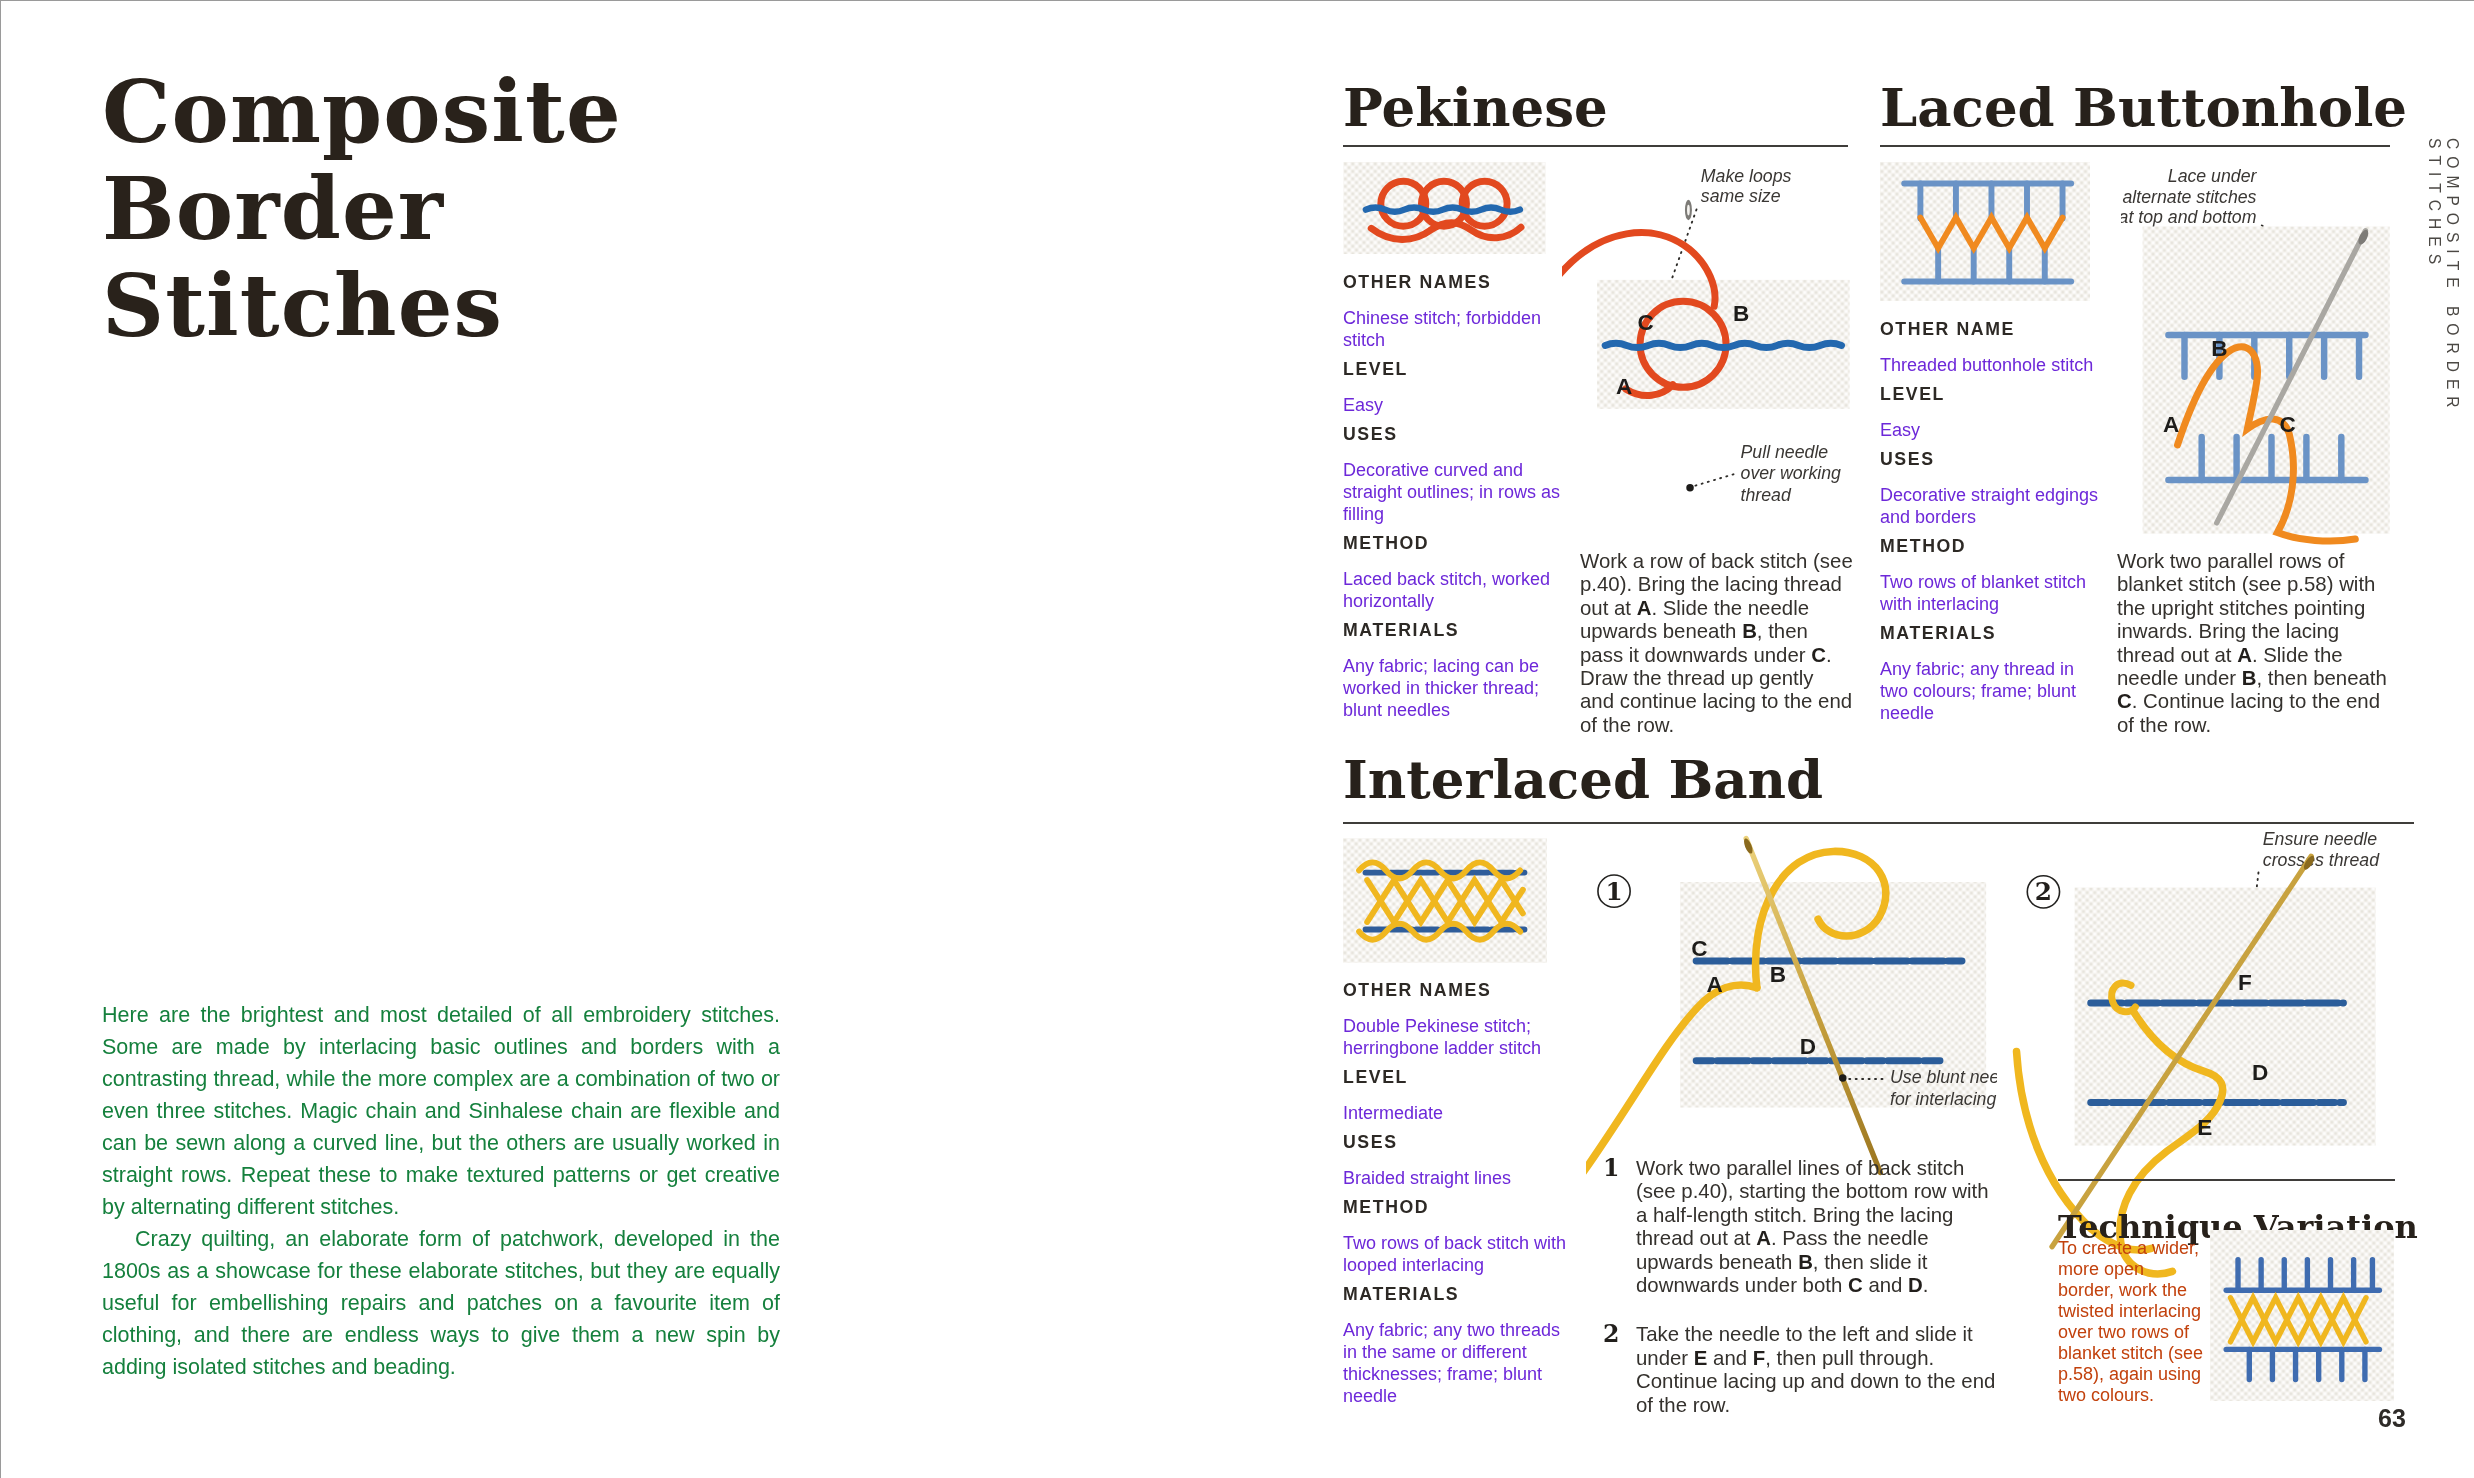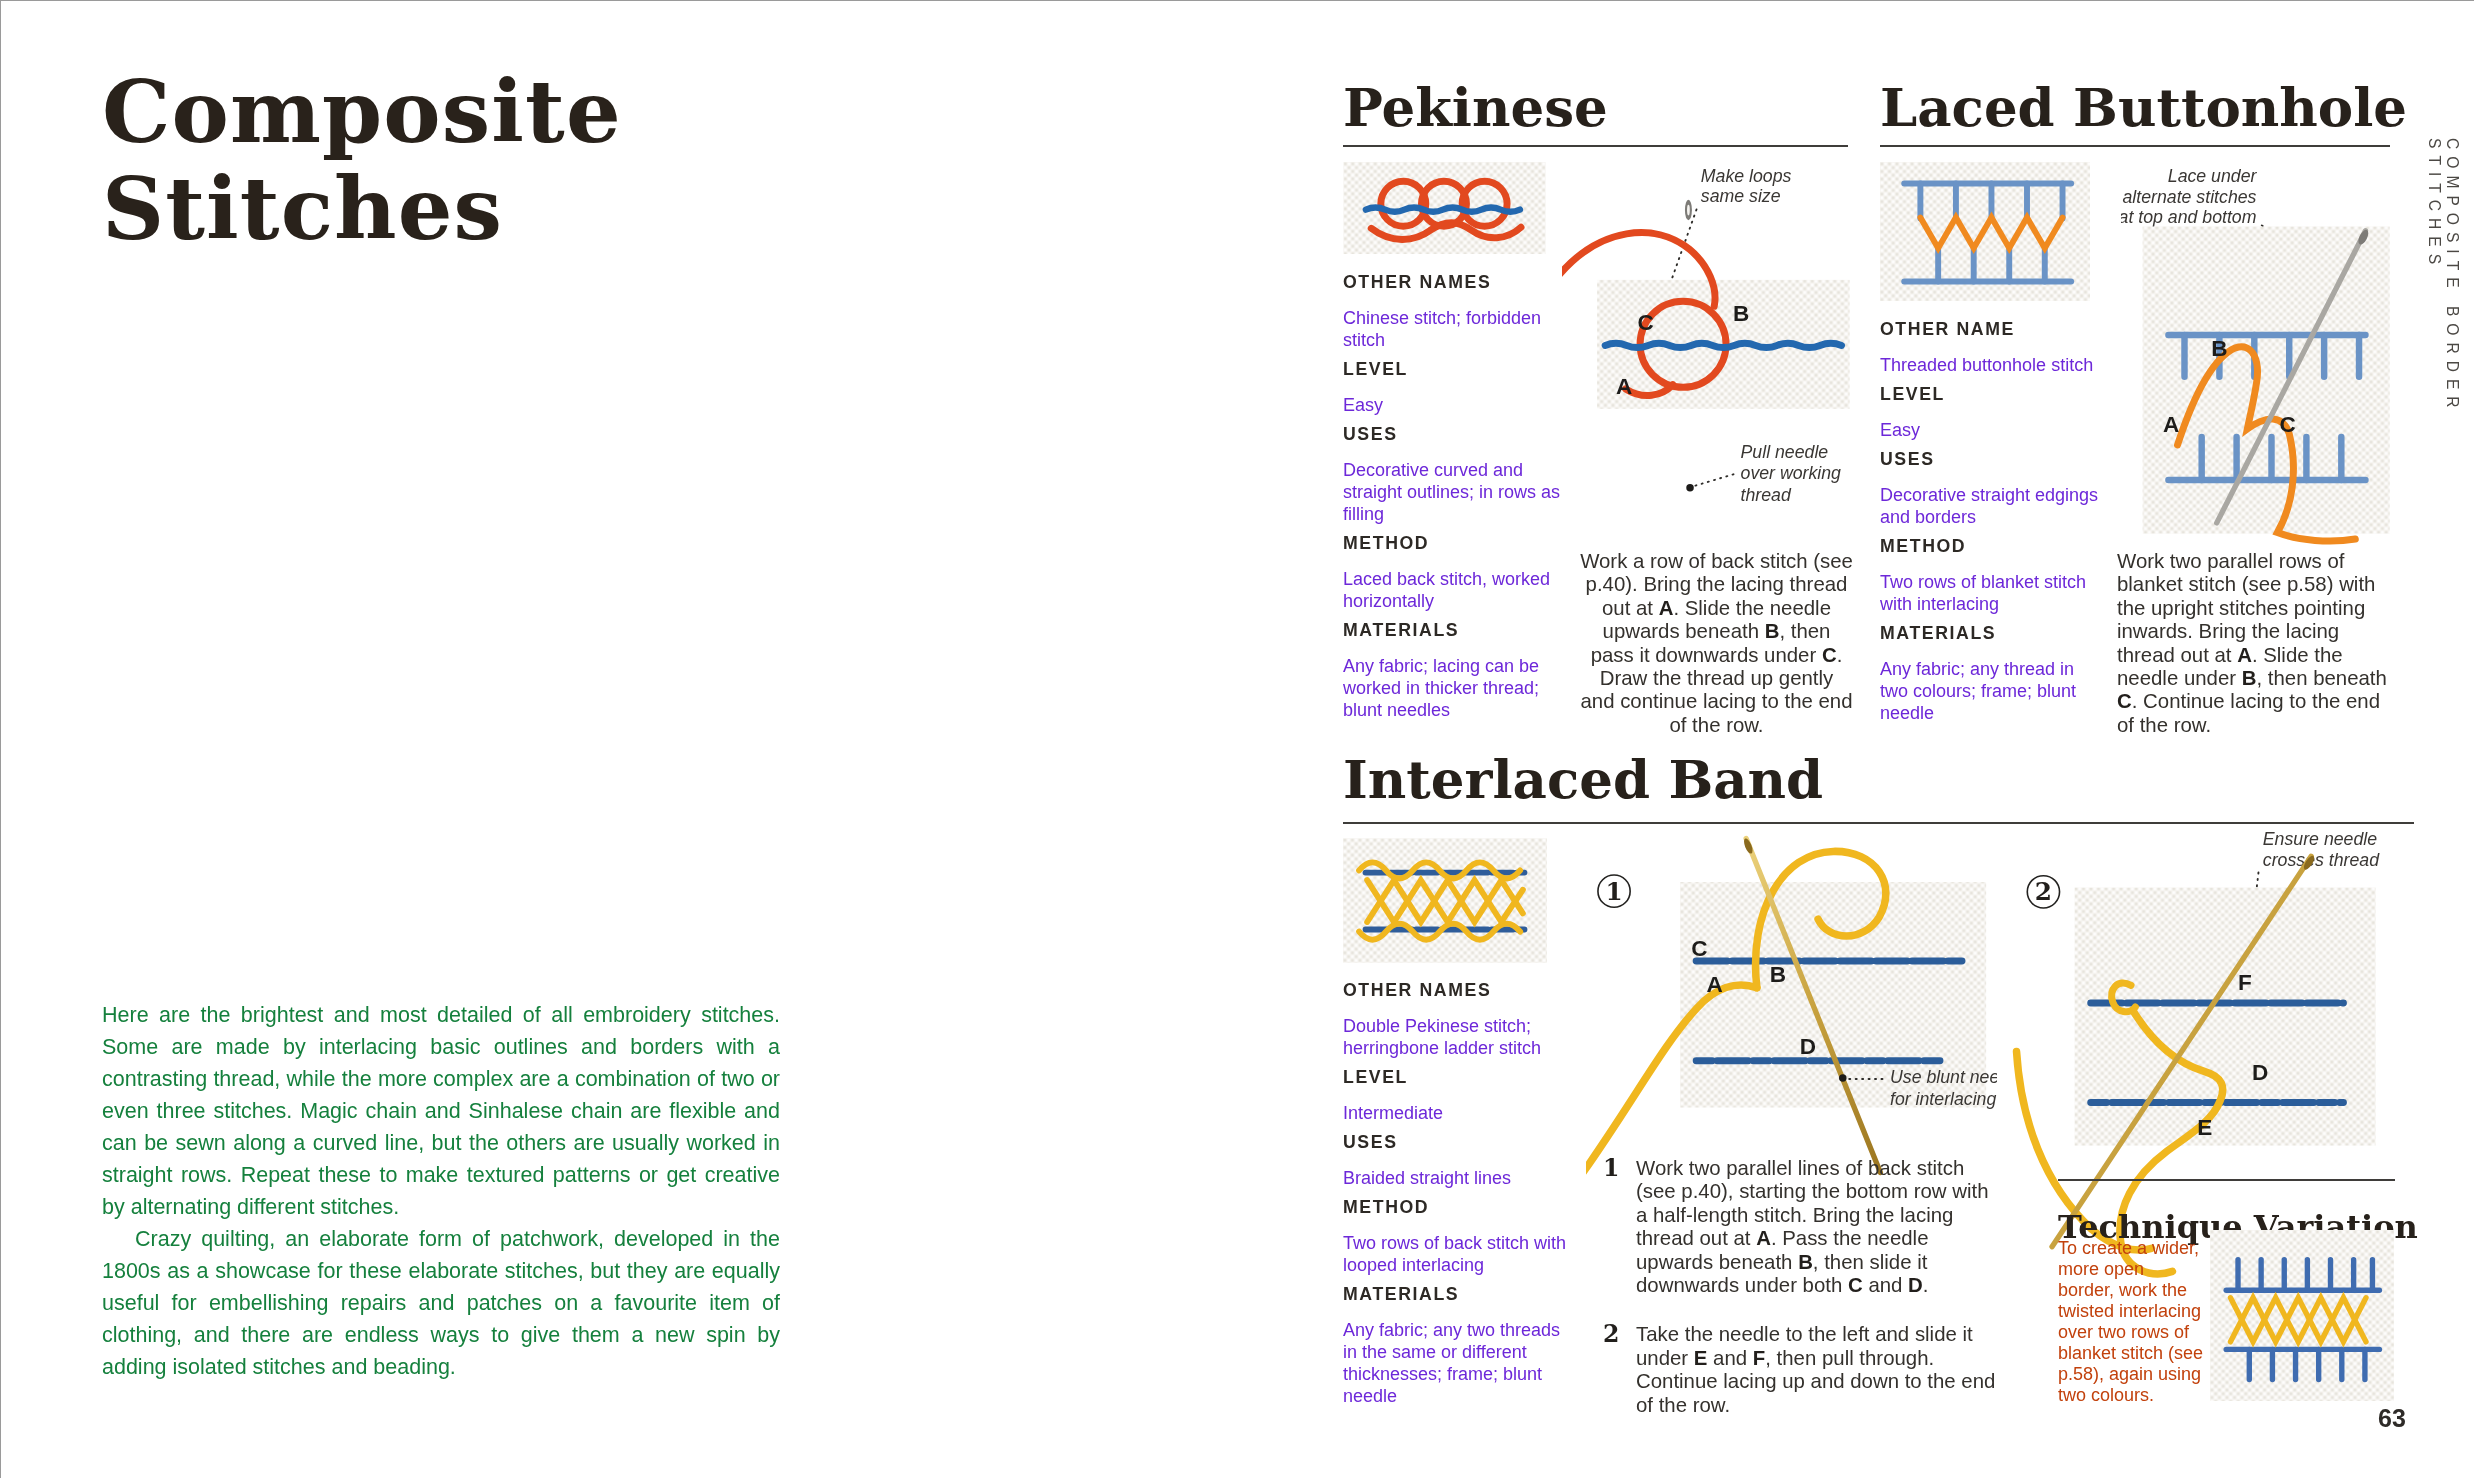--- a/index.html
+++ b/index.html
@@ -43,20 +43,21 @@
   svg .leader{stroke:#2e2c29;stroke-width:3.5;stroke-dasharray:2 10;stroke-linecap:round;fill:none;}
   svg .thread{fill:none;stroke-linecap:round;}
 </style>
 </head>
 <body>
 
 <div id="canvas">
 
   <div class="abs big-title" style="left:101px;top:62px;width:752px;">
     <div>Composite</div>
+    <div>Border</div>
     <div>Stitches</div>
   </div>
 
   <div class="abs intro" style="left:101px;top:998px;width:678px;">
     <p>Here are the brightest and most detailed of all embroidery stitches. Some are made by interlacing basic outlines and borders with a contrasting thread, while the more complex are a combination of two or even three stitches. Magic chain and Sinhalese chain are flexible and can be sewn along a curved line, but the others are usually worked in straight rows. Repeat these to make textured patterns or get creative by alternating different stitches.</p>
     <p>Crazy quilting, an elaborate form of patchwork, developed in the 1800s as a showcase for these elaborate stitches, but they are equally useful for embellishing repairs and patches on a favourite item of clothing, and there are endless ways to give them a new spin by adding isolated stitches and beading.</p>
   </div>
 
   <div class="abs sec-title" style="left:1342px;top:80px;">Pekinese</div>
   <div class="abs rule" style="left:1342px;top:144px;width:505px;"></div>
@@ -139,21 +140,21 @@
       <text class="lbl" x="100" y="438">A</text>
 
       <circle cx="238" cy="612" r="7" fill="#1c1b19"></circle>
       <path class="leader" d="M248 608 L322 586"></path>
       <text class="ann" x="332" y="556">Pull needle</text>
       <text class="ann" x="332" y="596">over working</text>
       <text class="ann" x="332" y="636">thread</text>
     </svg>
   </div>
 
-  <div class="abs step" style="left:1579px;top:549px;width:273px;text-align:center;"><span>Work a row of back stitch (see p.40). Bring the lacing thread out at </span><b>A</b><span>. Slide the needle upwards beneath </span><b>B</b><span>, then pass it downwards under </span><b>C</b><span>. Draw the thread up gently and continue lacing to the end of the row.</span></div>
+  <div class="abs step" style="left:1579px;top:549px;width:273px;"><span>Work a row of back stitch (see p.40). Bring the lacing thread out at </span><b>A</b><span>. Slide the needle upwards beneath </span><b>B</b><span>, then pass it downwards under </span><b>C</b><span>. Draw the thread up gently and continue lacing to the end of the row.</span></div>
 
   <div class="abs sec-title" style="left:1879px;top:80px;">Laced Buttonhole</div>
   <div class="abs rule" style="left:1879px;top:144px;width:510px;"></div>
 
   <div class="abs" style="left:1879px;top:161px;">
     <svg width="210" height="139" viewBox="0 0 390 258">
       <defs>
         <pattern id="aida3" width="14" height="14" patternUnits="userSpaceOnUse">
           <rect width="14" height="14" fill="#f6f4f0"></rect>
           <rect x="1" y="1" width="5" height="5" fill="#e7e4dd"></rect>

